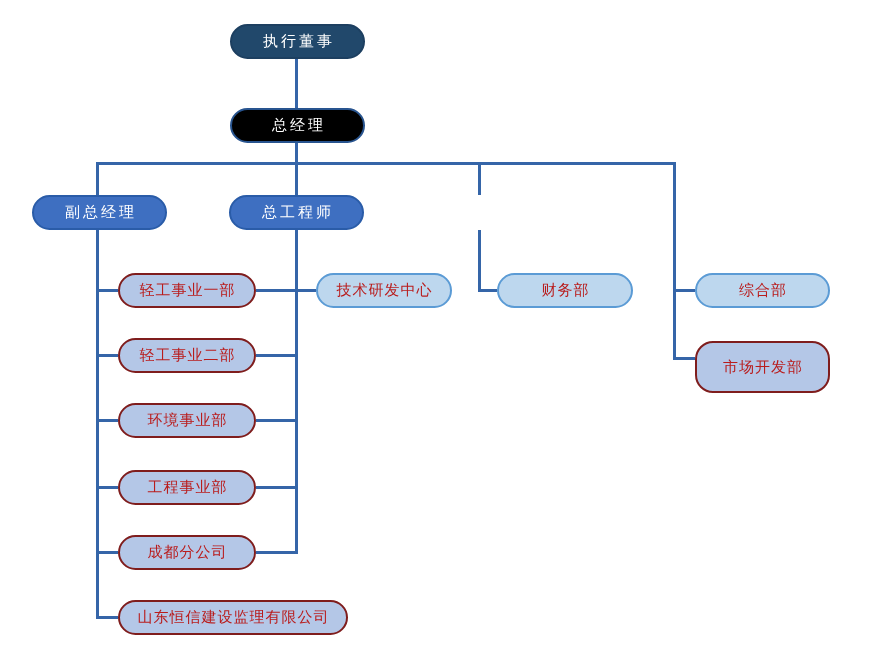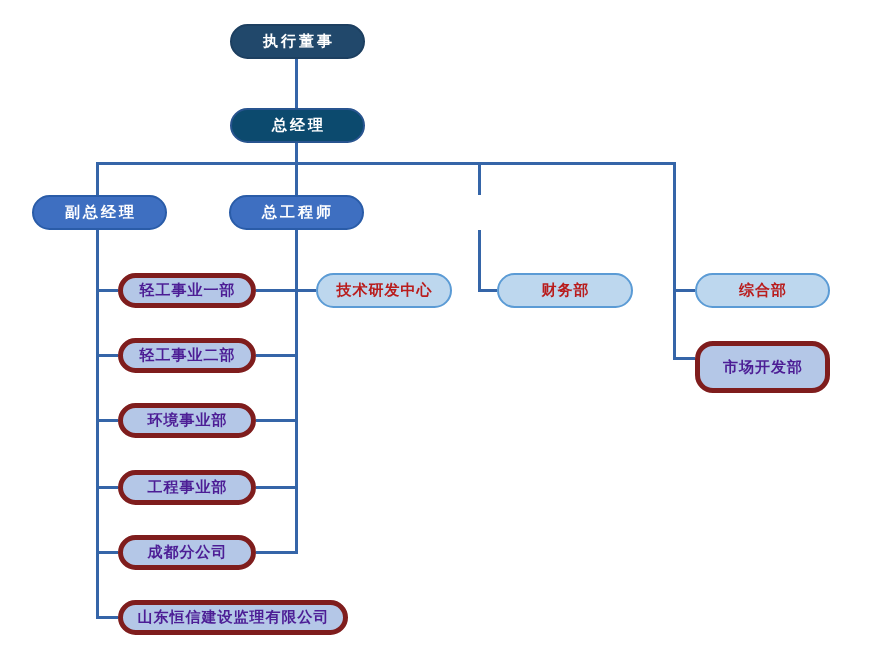--- a/index.html
+++ b/index.html
@@ -3,38 +3,37 @@
 <meta charset="utf-8">
 <style>
   html, body { margin: 0; padding: 0; background: #ffffff; }
   .canvas {
     position: relative;
     width: 871px;
     height: 668px;
     background: #ffffff;
     font-family: "DejaVu Sans", "Liberation Sans", sans-serif;
     overflow: hidden;
-    font-weight: bold;
   }
   .node {
     position: absolute;
     box-sizing: border-box;
     display: flex;
     align-items: center;
     justify-content: center;
     border-radius: 18px;
     font-size: 15px;
     line-height: 1;
     white-space: nowrap;
   }
   
   .lvl1 { background: #21486B; border: 2px solid #1D3F60; color: #ffffff; letter-spacing: 3px; text-indent: 3px; }
-  .lvl2 { background: #0c4a6e; border: 2px solid #28548F; color: #ffffff; letter-spacing: 3px; text-indent: 3px; }
+  .lvl2 { background: #000000; border: 2px solid #28548F; color: #ffffff; letter-spacing: 3px; text-indent: 3px; }
   .lvl3 { background: #3E6FC1; border: 2px solid #2A5CA8; color: #ffffff; letter-spacing: 3px; text-indent: 3px; }
-  .lav  { background: #B4C7E7; border: 5px solid #7f1d1d; color: #4c1d95; letter-spacing: 1px; text-indent: 1px; }
+  .lav  { background: #B4C7E7; border: 2px solid #7f1d1d; color: #b91c1c; letter-spacing: 1px; text-indent: 1px; }
   .sky  { background: #BDD7EE; border: 2px solid #5B9BD5; color: #b91c1c; letter-spacing: 1px; text-indent: 1px; }
   
   .n0  { left: 230px; top: 24px;  width: 135px; height: 35px; }
   .n1  { left: 230px; top: 108px; width: 135px; height: 35px; }
   .n2  { left: 32px;  top: 195px; width: 135px; height: 35px; }
   .n3  { left: 229px; top: 195px; width: 135px; height: 35px; }
   .n4  { left: 412px; top: 195px; width: 135px; height: 35px; }
   .n5  { left: 118px; top: 273px; width: 138px; height: 35px; }
   .n6  { left: 118px; top: 338px; width: 138px; height: 35px; }
   .n7  { left: 118px; top: 403px; width: 138px; height: 35px; }

